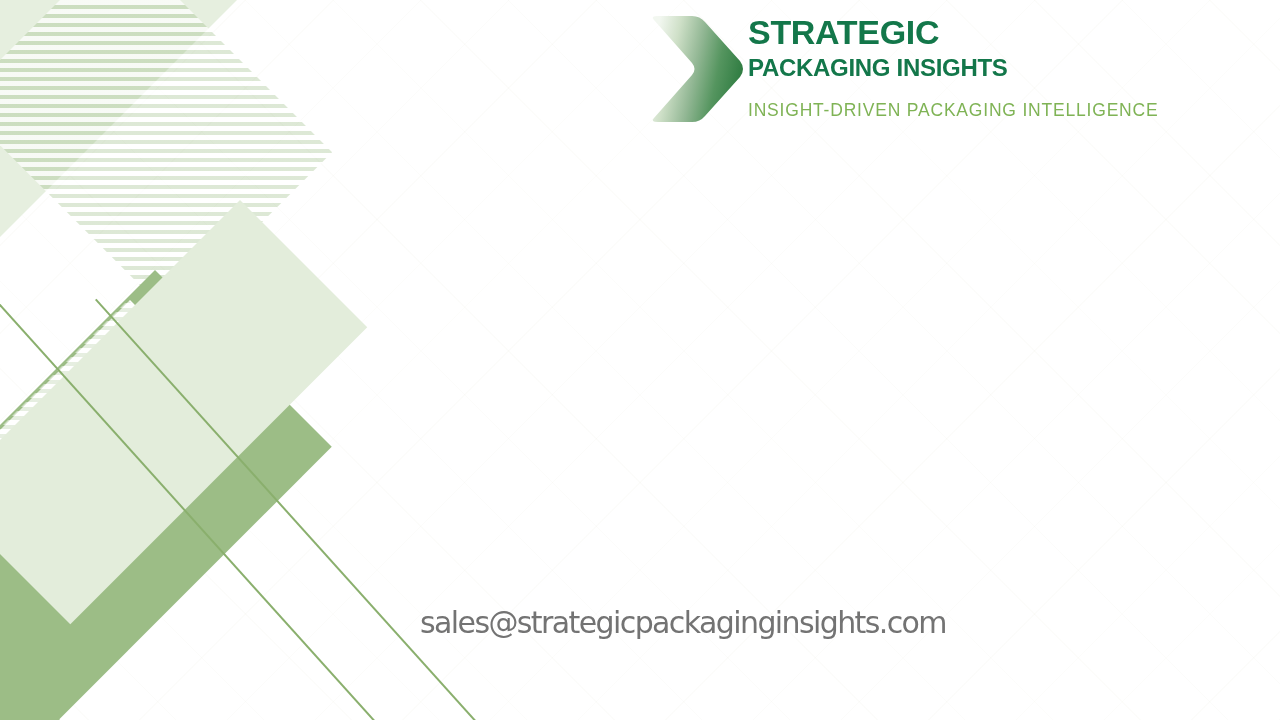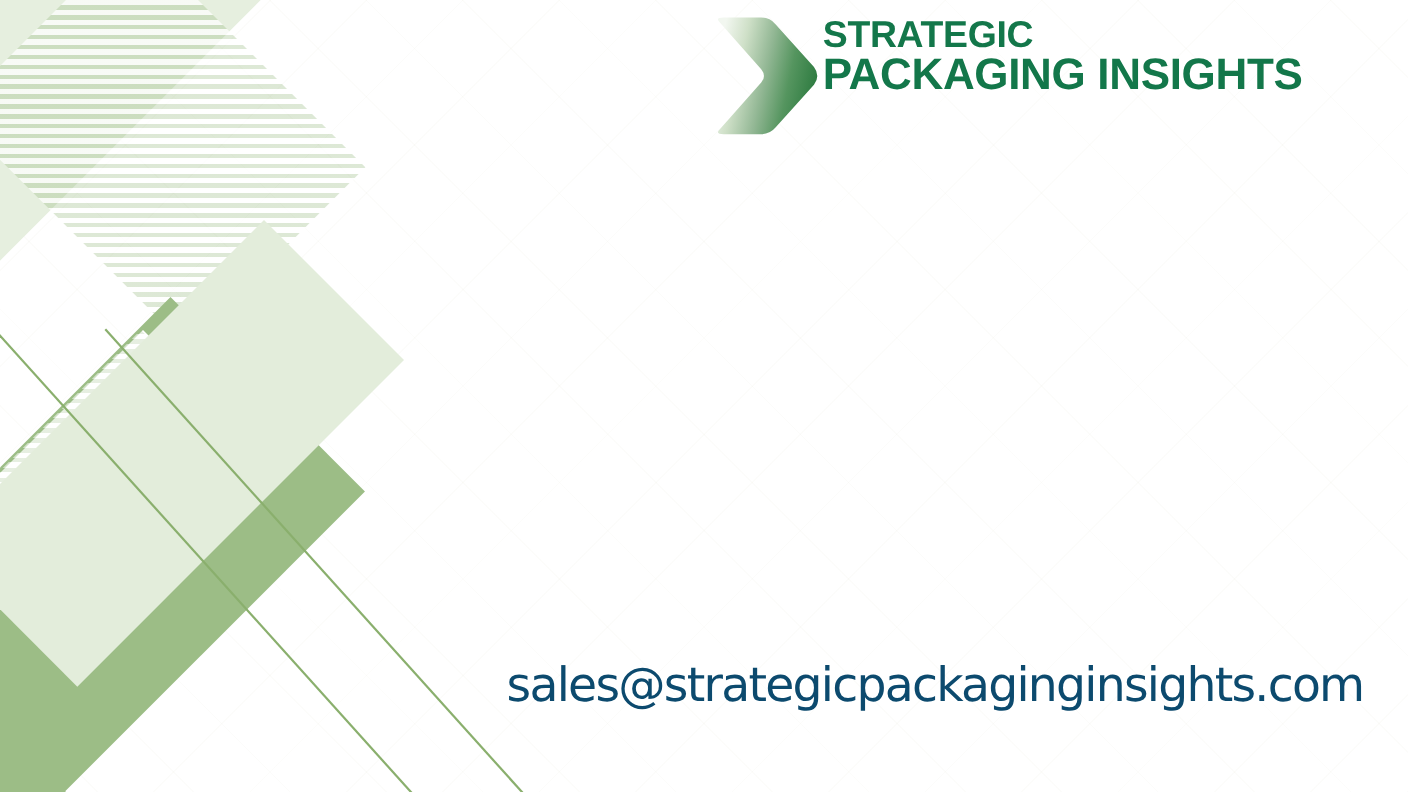--- a/index.html
+++ b/index.html
@@ -101,21 +101,21 @@
   .logo-line {
     font-family: "Liberation Sans", sans-serif;
     font-weight: bold;
     font-size: 34px;
     line-height: 36px;
     letter-spacing: -0.3px;
     color: #13774a;
     white-space: nowrap;
   }
   .logo-line.l2 {
-    font-size: 40px;
+    font-size: 24px;
   }
   .logo-tagline {
     font-family: "Liberation Sans", sans-serif;
     font-size: 17.5px;
     letter-spacing: 0.8px;
     color: #7fb355;
     white-space: nowrap;
     margin-top: 14px;
   }
 
@@ -131,26 +131,25 @@
     line-height: 52px;
     color: #000000;
     z-index: 5;
   }
 
   .email {
     position: absolute;
     left: 420px;
     top: 596px;
     width: 860px;
-    text-align: center;
     font-family: "DejaVu Sans", sans-serif;
-    font-size: 43px;
+    font-size: 30px;
     line-height: 54px;
     letter-spacing: -1.6px;
-    color: #0c4a6e;
+    color: #737373;
     white-space: nowrap;
     z-index: 5;
   }
 </style>
 </head>
 <body>
 
 <div class="slide">
 
   <div class="watermark"></div>
@@ -197,20 +196,21 @@
             <stop offset="100%" stop-color="#2c7a3f"></stop>
           </linearGradient>
         </defs>
         <path d="M6 6 Q2 2 10 2 L44 2 Q52 2 57 8 L92 47 Q98 55 92 63 L57 102 Q52 108 44 108 L10 108 Q2 108 6 104 L44 61 Q49 55 44 49 Z" fill="url(#chevGrad)"></path>
       </svg>
     </div>
 
     <div class="logo-text">
       <div class="logo-line l1">STRATEGIC</div>
       <div class="logo-line l2">PACKAGING INSIGHTS</div>
+      <div class="logo-tagline">INSIGHT-DRIVEN PACKAGING INTELLIGENCE</div>
     </div>
 
   </div>
 
 
   <div class="email">sales@strategicpackaginginsights.com</div>
 
 </div>
 
 </body></html>

